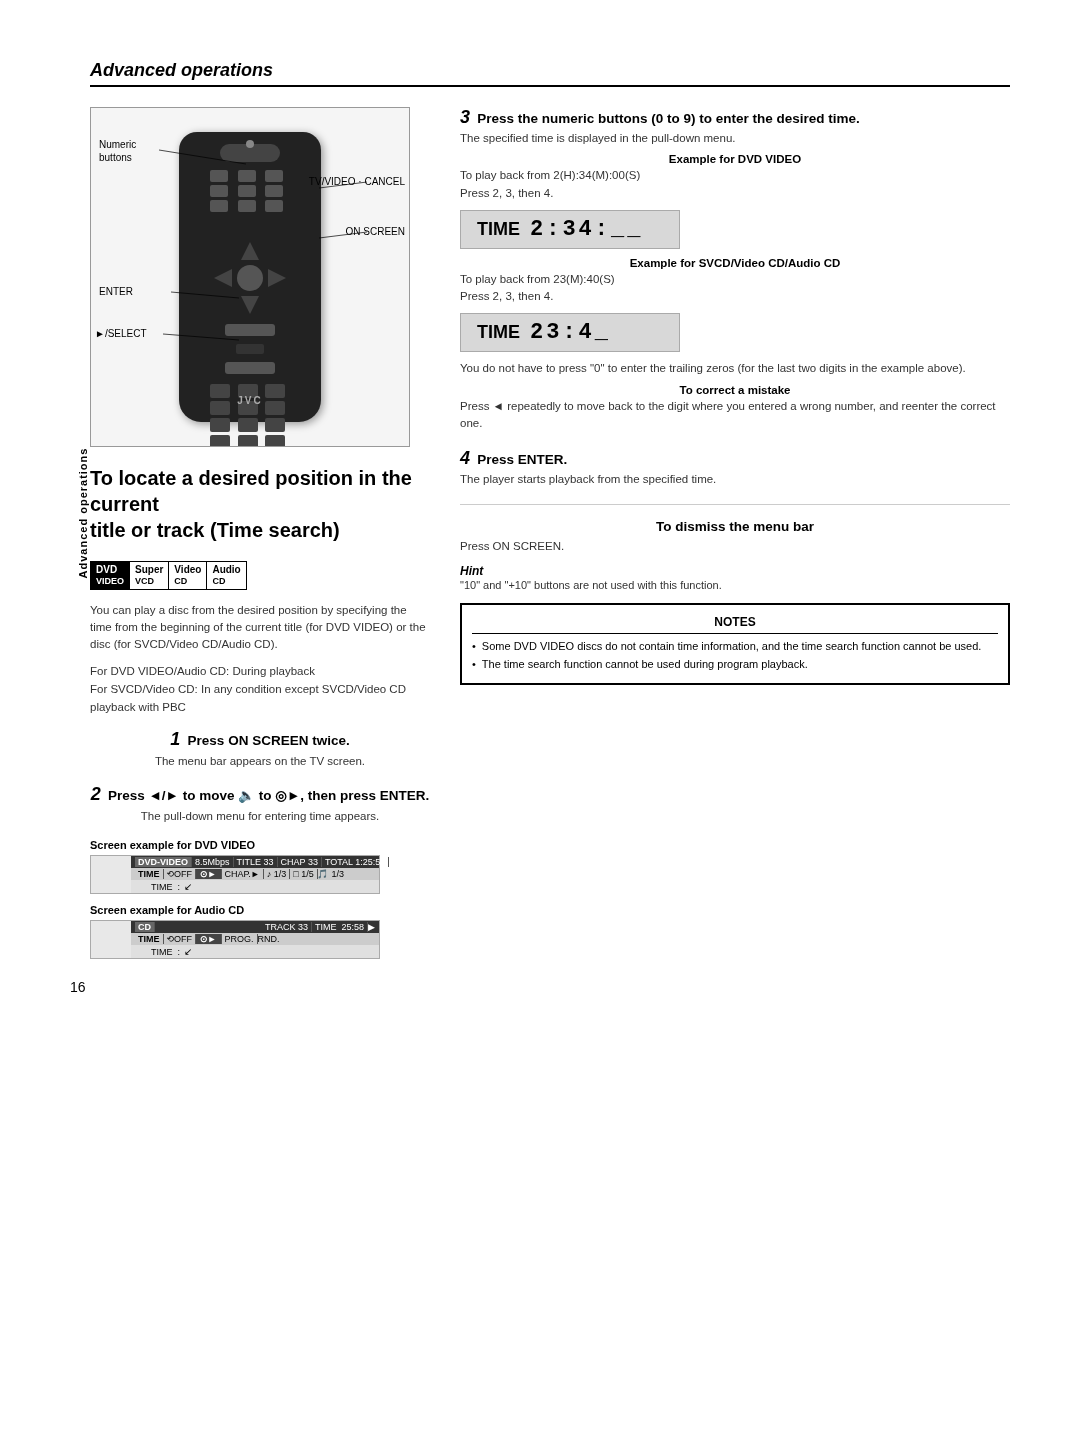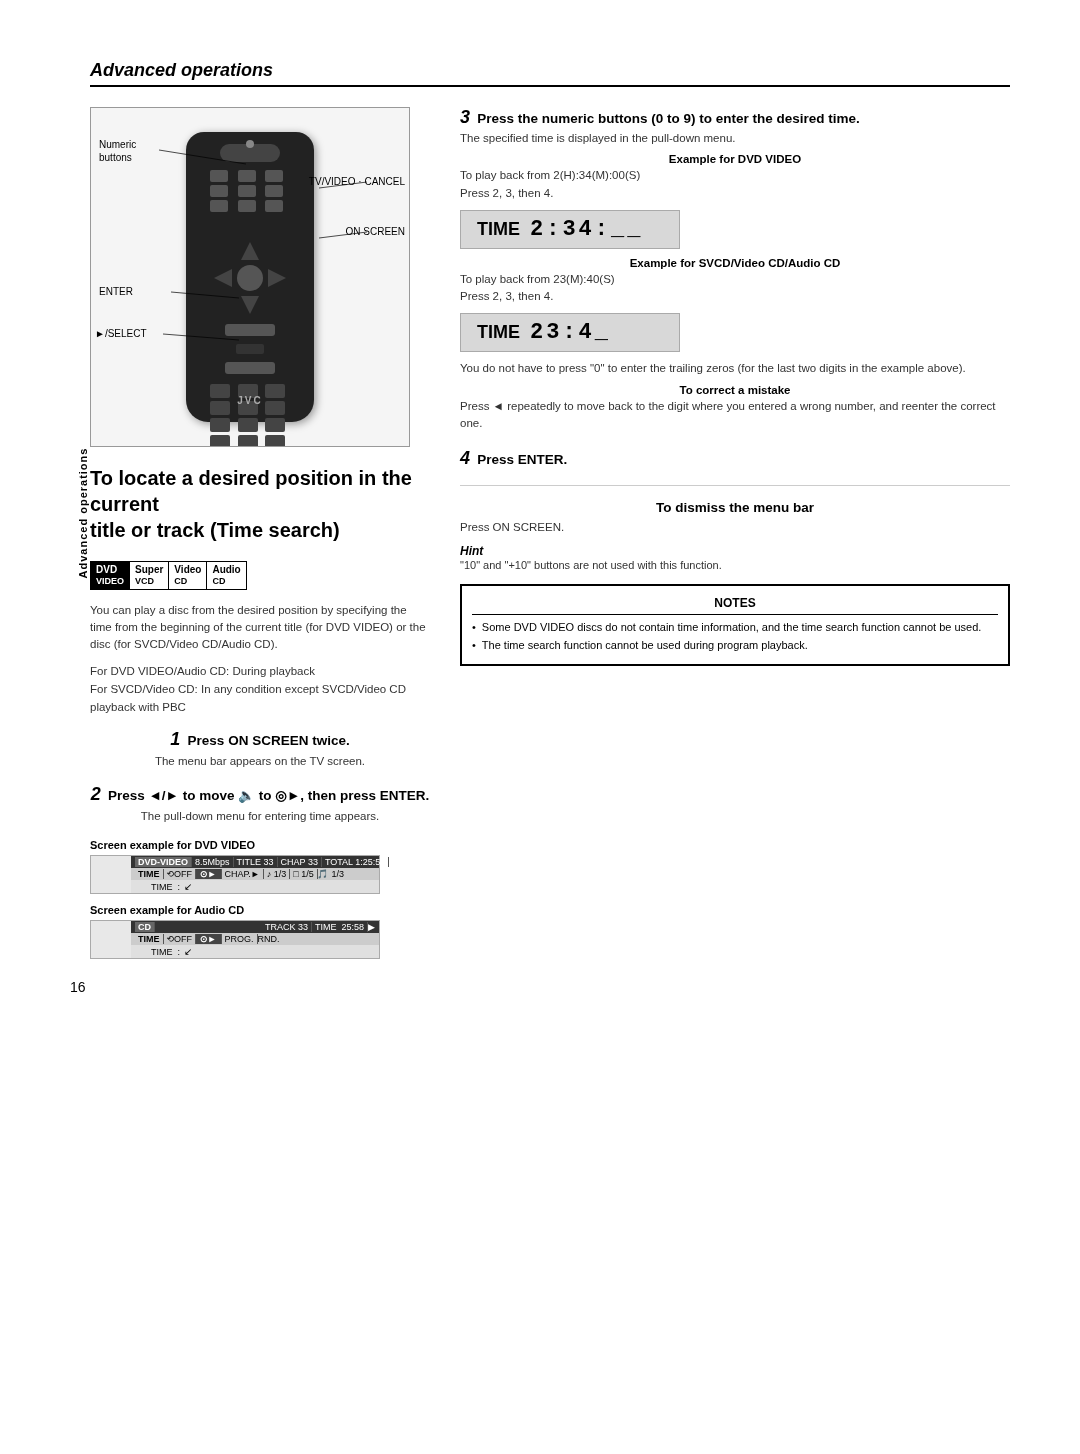--- a/index.html
+++ b/index.html
@@ -65,21 +65,21 @@
       height: 340px;
       background: #f5f5f5;
       overflow: hidden;
     }
 
     .remote-body {
       position: absolute;
       left: 50%;
       top: 50%;
       transform: translate(-50%, -50%);
-      width: 128px;
+      width: 142px;
       height: 290px;
       background: #222;
       border-radius: 18px 18px 22px 22px;
       box-shadow: 2px 2px 8px rgba(0,0,0,0.4);
     }
 
     .remote-top-oval {
       position: absolute;
       top: 12px;
       left: 50%;
@@ -679,20 +679,21 @@
         <div class="right-step-body">You do not have to press "0" to enter the trailing zeros (for the last two digits in the example above).</div>
 
         
         <div class="sub-heading bold">To correct a mistake</div>
         <div class="right-step-body">Press ◄ repeatedly to move back to the digit where you entered a wrong number, and reenter the correct one.</div>
       </div>
 
       <div class="right-step">
         <span class="right-step-num">4</span>&nbsp;
         <span class="right-step-title">Press ENTER.</span>
+        <div class="right-step-body">The player starts playback from the specified time.</div>
       </div>
 
       <hr class="divider">
 
       <div class="dismiss-section">
         <div class="dismiss-title bold">To dismiss the menu bar</div>
         <div class="right-step-body">Press ON SCREEN.</div>
       </div>
 
       <div class="hint-section">

